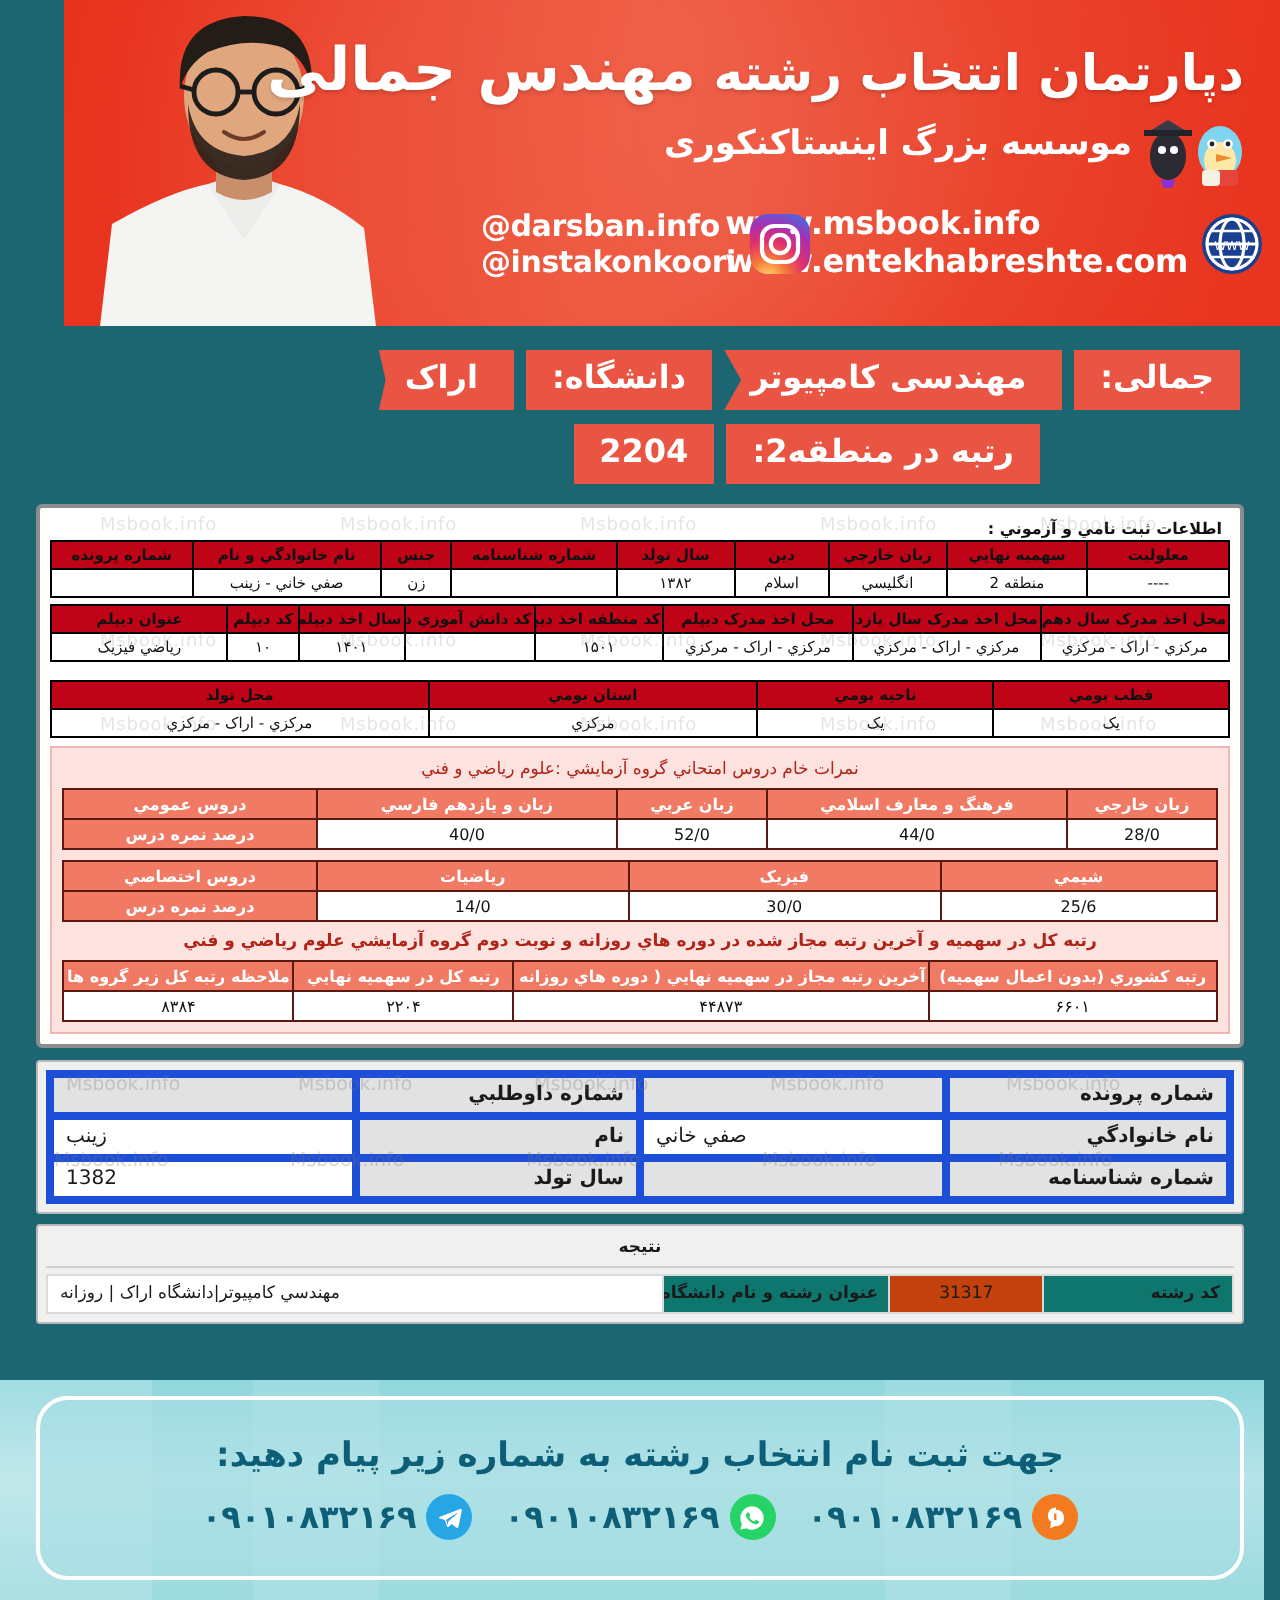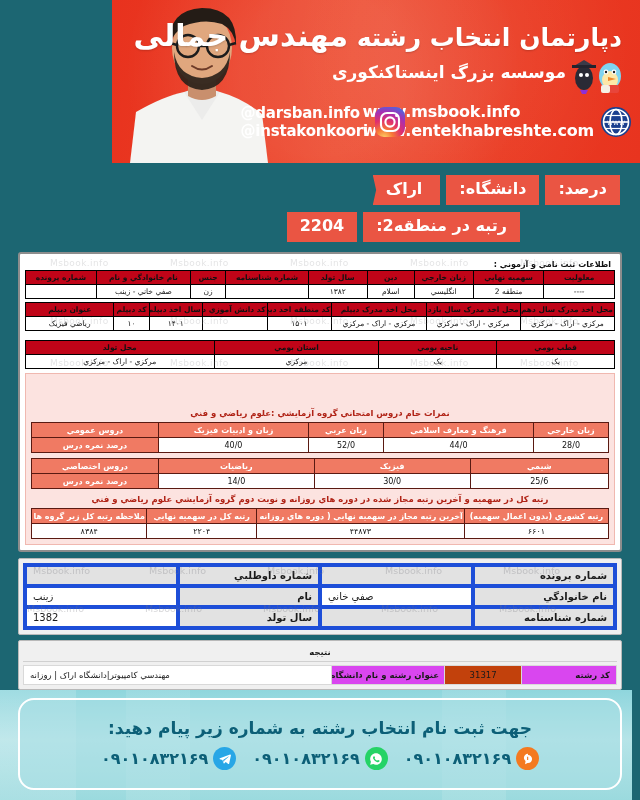--- a/index.html
+++ b/index.html
@@ -7,21 +7,21 @@
   body {
     font-family: "DejaVu Sans", sans-serif;
     background: #1c6672;
     overflow: hidden;
     position: relative;
   }
 
   
   .header {
     position: relative;
-    width: 528px;
+    width: 608px;
     height: 163px;
     background: linear-gradient(100deg, #e8321e 0%, #ec4326 45%, #e8341f 100%);
     overflow: hidden;
   }
   .header::after {
     content: "";
     position: absolute;
     left: 0; top: 0; right: 0; bottom: 0;
     background:
       radial-gradient(circle at 40% 45%, rgba(255,255,255,0.10) 0 25%, transparent 60%),
@@ -174,22 +174,22 @@
   .gap6 { height: 6px; }
 
   
   .scorepanel {
     background: #fce3e0;
     border: 1px solid #f0b8b0;
     padding: 4px 5px 5px 5px;
     margin-top: 4px;
   }
   .sp-title {
-    font-size: 8.5px; font-weight: bold; color: #b02316;
-    text-align: center; padding: 2px 0 4px 0; direction: rtl; margin-top: 28px;
+    font-size: 8.5px; font-weight: normal; color: #b02316;
+    text-align: center; padding: 2px 0 4px 0; direction: rtl;
   }
   table.s { width: 100%; border-collapse: collapse; table-layout: fixed; }
   table.s td {
     border: 1px solid #5a1a12;
     font-size: 8px; text-align: center; padding: 2px 1px;
     height: 15px; white-space: nowrap; overflow: hidden; margin-top: 45px;
   }
   td.shdr { background: #f07a63; color: #fff; font-weight: bold; font-size: 6.5px; }
   td.sval { background: #fff; color: #111; font-size: 9px; }
   td.slbl { background: #f07a63; color: #fff; font-weight: bold; font-size: 6px; }
@@ -241,21 +241,21 @@
     text-align: center; font-size: 8.5px; font-weight: bold;
     color: #1a1a1a; padding: 2px 0 4px 0; border-bottom: 1px solid #d0d0d0;
     margin-bottom: 3px;
   }
   table.r { width: 100%; border-collapse: collapse; table-layout: fixed; }
   table.r td {
     font-size: 8.5px; padding: 3px 6px; height: 19px;
     border: 1px solid #d9d9d9; color: #1a1a1a;
     white-space: nowrap; overflow: hidden;
   }
-  td.rlbl { background: #d946ef; font-weight: bold; text-align: right; margin-top: 20px; }
+  td.rlbl { background: #0f766e; font-weight: bold; text-align: right; margin-top: 20px; }
   td.rval { background: #c2410c; text-align: center; }
   td.rtxt { background: #ffffff; text-align: left; }
 
   
   .footer {
     position: absolute;
     left: 0; bottom: 0;
     width: 632px; height: 110px;
     background: linear-gradient(180deg, #8fd6dd 0%, #b6e4e8 45%, #9bdade 100%);
     overflow: hidden;
@@ -406,21 +406,22 @@
   </div>
 
   <div class="hdr-social">
     <span class="hnd">@darsban.info</span>
     <span class="hnd">@instakonkoori</span>
   </div>
 </div>
 
 <div class="chipbar">
   <div class="chiprow">
-    <span class="chip">درصد:</span>
+    <span class="chip">جمالی:</span>
+    <span class="chip arrow">مهندسی کامپیوتر</span>
     <span class="chip">دانشگاه:</span>
     <span class="chip arrow">اراک</span>
   </div>
   <div class="chiprow chiprow2">
     <span class="chip">رتبه در منطقه2:</span>
     <span class="chip">2204</span>
   </div>
 </div>
 
 <div class="doccard">
@@ -558,21 +559,21 @@
           <col style="width:26%">
           <col style="width:13%">
           <col style="width:26%">
           <col style="width:22%">
       </colgroup>
       <tbody>
           <tr>
         <td class="shdr">زبان خارجي</td>
         <td class="shdr">فرهنگ و معارف اسلامي</td>
         <td class="shdr">زبان عربي</td>
-        <td class="shdr">زبان و ادبيات فيزيک</td>
+        <td class="shdr">زبان و يازدهم فارسي</td>
         <td class="slbl">دروس عمومي</td>
       </tr>
       <tr>
         <td class="sval">28/0</td>
         <td class="sval">44/0</td>
         <td class="sval">52/0</td>
         <td class="sval">40/0</td>
         <td class="slbl">درصد نمره درس</td>
       </tr>
     </tbody>

